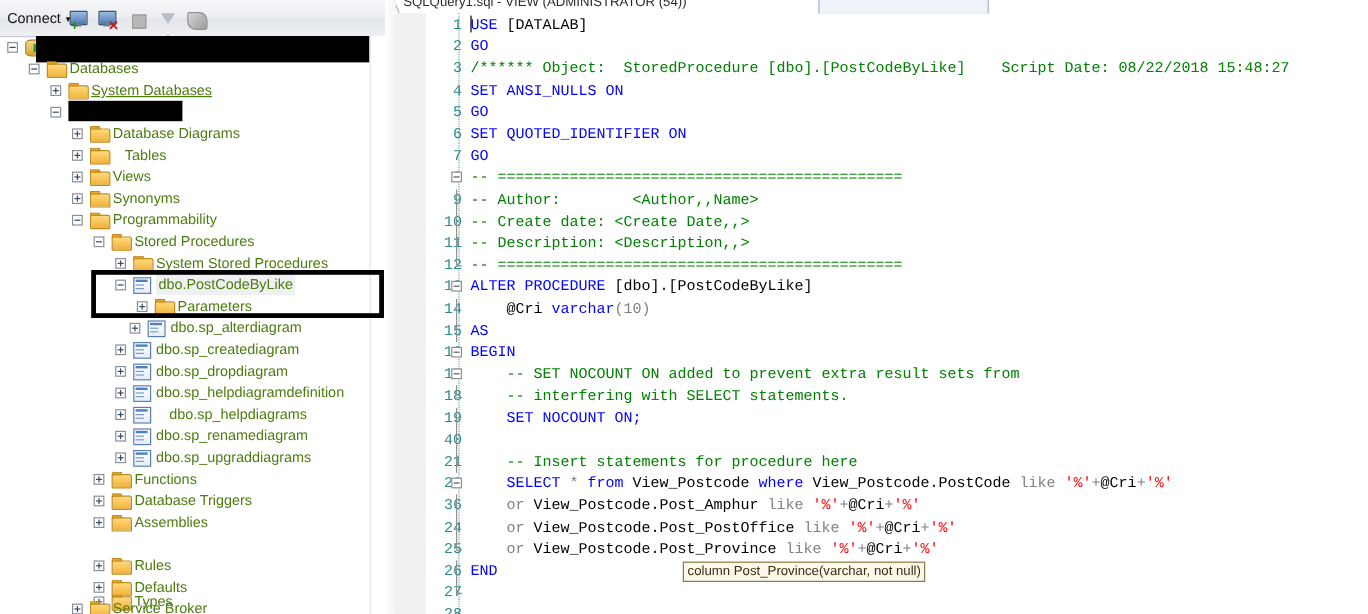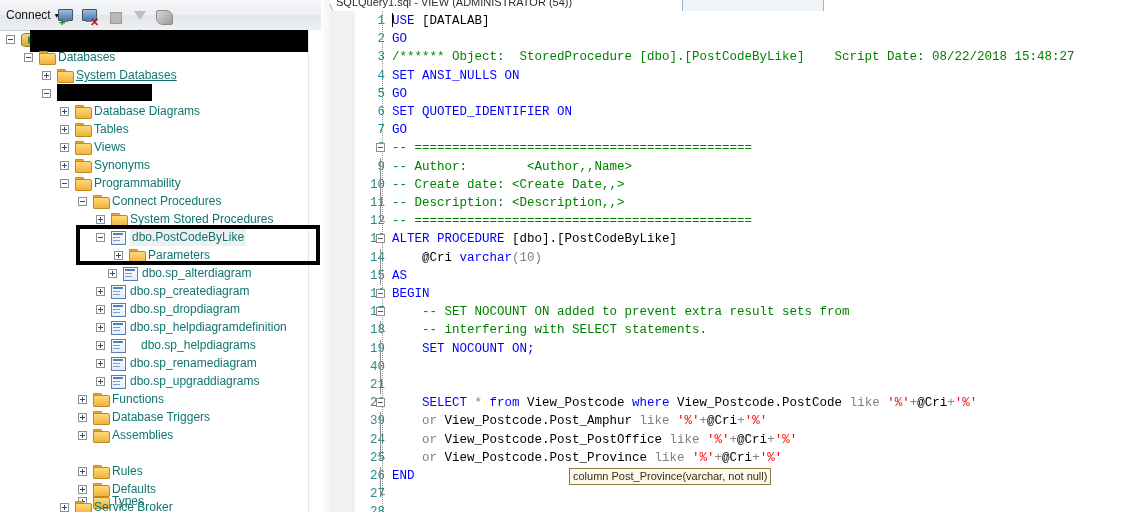--- a/index.html
+++ b/index.html
@@ -62,21 +62,21 @@
   .spicon{position:absolute;top:3px;width:13px;height:12px;border:1px solid #5a7fae;
      background:linear-gradient(to bottom,#ffffff,#e4edf7);}
   .spicon:before{content:"";position:absolute;left:1px;top:1px;width:10px;height:2px;background:#4f7fbe;}
   .spicon:after{content:"";position:absolute;left:1px;top:5px;width:7px;height:1px;
      box-shadow:0 0 0 0 #7a9ec9,0 3px 0 0 #7a9ec9;background:#7a9ec9;}
   .dbicon{position:absolute;top:2px;width:14px;height:14px;}
   .dbicon .cyl{position:absolute;left:0;top:1px;width:12px;height:12px;border:1px solid #9a7a22;
      background:linear-gradient(to bottom,#f5d98a,#d8a62c);border-radius:5px/3px;}
   .dbicon .grn{position:absolute;left:7px;top:4px;width:0;height:0;border-left:6px solid #1a9a2a;
      border-top:4px solid transparent;border-bottom:4px solid transparent;}
-  .lbl{position:absolute;top:0;font-size:12px;color:#0f766e;}
+  .lbl{position:absolute;top:0;font-size:12px;color:#4d7c0f;}
   .lbl.sel{background:#eef0f2;padding:0 2px;}
 
   .redact{position:absolute;background:#000;}
 
   .annot-box{position:absolute;border:4px solid #000;box-sizing:border-box;background:transparent;}
 
   
   #editor{position:absolute;left:330px;top:0;width:810px;height:512px;background:#ffffff;}
   #tabstrip{position:absolute;left:0;top:0;width:810px;height:11px;overflow:hidden;
     background:#ffffff;}
@@ -185,21 +185,21 @@
             <span class="fb"></span>
           </span>
           <span class="lbl" style="left: 94px;">Database Diagrams</span>
         </div>
         <div class="node" style="top: 90px; position: absolute; left: 0px; width: 308px;">
           <span class="exp plus" style="left: 60px;"></span>
           <span class="folder" style="left: 75px;">
             <span class="ft"></span>
             <span class="fb"></span>
           </span>
-          <span class="lbl" style="left: 94px;">Tables</span>
+          <span class="lbl" style="left: 104px;">Tables</span>
         </div>
         <div class="node" style="top: 108px; position: absolute; left: 0px; width: 308px;">
           <span class="exp plus" style="left: 60px;"></span>
           <span class="folder" style="left: 75px;">
             <span class="ft"></span>
             <span class="fb"></span>
           </span>
           <span class="lbl" style="left: 94px;">Views</span>
         </div>
         <div class="node" style="top: 126px; position: absolute; left: 0px; width: 308px;">
@@ -217,21 +217,21 @@
             <span class="fb"></span>
           </span>
           <span class="lbl" style="left: 94px;">Programmability</span>
         </div>
         <div class="node" style="top: 162px; position: absolute; left: 0px; width: 308px;">
           <span class="exp" style="left: 78px;"></span>
           <span class="folder" style="left: 93px;">
             <span class="ft"></span>
             <span class="fb"></span>
           </span>
-          <span class="lbl" style="left: 112px;">Connect Procedures</span>
+          <span class="lbl" style="left: 112px;">Stored Procedures</span>
         </div>
         <div class="node" style="top: 180px; position: absolute; left: 0px; width: 308px;">
           <span class="exp plus" style="left: 96px;"></span>
           <span class="folder" style="left: 111px;">
             <span class="ft"></span>
             <span class="fb"></span>
           </span>
           <span class="lbl" style="left: 130px;">System Stored Procedures</span>
         </div>
         <div class="node" style="top: 198px; position: absolute; left: 0px; width: 308px;">
@@ -386,25 +386,25 @@
           <div class="foldbox" style="top: 278px; position: absolute;"></div>
           <div class="cline" style="top: 292.2px;"><span class="lnum">17</span><span class="ctext"><span class="cm">    -- SET NOCOUNT ON added to prevent extra result sets from</span></span></div>
           <div class="foldbox" style="top: 296.2px; position: absolute;"></div>
           <div class="cline" style="top: 310.4px;"><span class="lnum">18</span><span class="ctext"><span class="cm">    -- interfering with SELECT statements.</span></span></div>
           <div class="foldbar" style="top: 310.4px; height: 9.1px; position: absolute;"></div>
           <div class="foldend" style="top: 319.5px; position: absolute;"></div>
           <div class="cline" style="top: 328.6px;"><span class="lnum">19</span><span class="ctext"><span class="k">    SET NOCOUNT ON;</span></span></div>
           <div class="foldbar" style="top: 328.6px; height: 18.2px; position: absolute;"></div>
           <div class="cline" style="top: 346.8px;"><span class="lnum">40</span><span class="ctext"></span></div>
           <div class="foldbar" style="top: 346.8px; height: 18.2px; position: absolute;"></div>
-          <div class="cline" style="top: 365px;"><span class="lnum">21</span></div>
+          <div class="cline" style="top: 365px;"><span class="lnum">21</span><span class="ctext"><span class="cm">    -- Insert statements for procedure here</span></span></div>
           <div class="foldbar" style="top: 365px; height: 18.2px; position: absolute;"></div>
           <div class="cline" style="top: 383.2px;"><span class="lnum">22</span><span class="ctext"><span class="k">    SELECT </span><span class="g">* </span><span class="k">from </span><span class="n">View_Postcode </span><span class="k">where </span><span class="n">View_Postcode.PostCode </span><span class="g">like </span><span class="str">'%'</span><span class="g">+</span><span class="n">@Cri</span><span class="g">+</span><span class="str">'%'</span></span></div>
           <div class="foldbox" style="top: 387.2px; position: absolute;"></div>
-          <div class="cline" style="top: 401.4px;"><span class="lnum">39</span><span class="ctext"><span class="g">    or </span><span class="n">View_Postcode.Post_Amphur </span><span class="g">like </span><span class="str">'%'</span><span class="g">+</span><span class="n">@Cri</span><span class="g">+</span><span class="str">'%'</span></span></div>
+          <div class="cline" style="top: 401.4px;"><span class="lnum">36</span><span class="ctext"><span class="g">    or </span><span class="n">View_Postcode.Post_Amphur </span><span class="g">like </span><span class="str">'%'</span><span class="g">+</span><span class="n">@Cri</span><span class="g">+</span><span class="str">'%'</span></span></div>
           <div class="foldbar" style="top: 401.4px; height: 18.2px; position: absolute;"></div>
           <div class="cline" style="top: 419.6px;"><span class="lnum">24</span><span class="ctext"><span class="g">    or </span><span class="n">View_Postcode.Post_PostOffice </span><span class="g">like </span><span class="str">'%'</span><span class="g">+</span><span class="n">@Cri</span><span class="g">+</span><span class="str">'%'</span></span></div>
           <div class="foldbar" style="top: 419.6px; height: 18.2px; position: absolute;"></div>
           <div class="cline" style="top: 437.8px;"><span class="lnum">25</span><span class="ctext"><span class="g">    or </span><span class="n">View_Postcode.Post_Province </span><span class="g">like </span><span class="str">'%'</span><span class="g">+</span><span class="n">@Cri</span><span class="g">+</span><span class="str">'%'</span></span></div>
           <div class="foldbar" style="top: 437.8px; height: 9.1px; position: absolute;"></div>
           <div class="foldend" style="top: 446.9px; position: absolute;"></div>
           <div class="cline" style="top: 456px;"><span class="lnum">26</span><span class="ctext"><span class="k">END</span></span></div>
           <div class="foldbar" style="top: 456px; height: 18.2px; position: absolute;"></div>
           <div class="cline" style="top: 474.2px;"><span class="lnum">27</span><span class="ctext"></span></div>
           <div class="foldbar" style="top: 474.2px; height: 9.1px; position: absolute;"></div>

